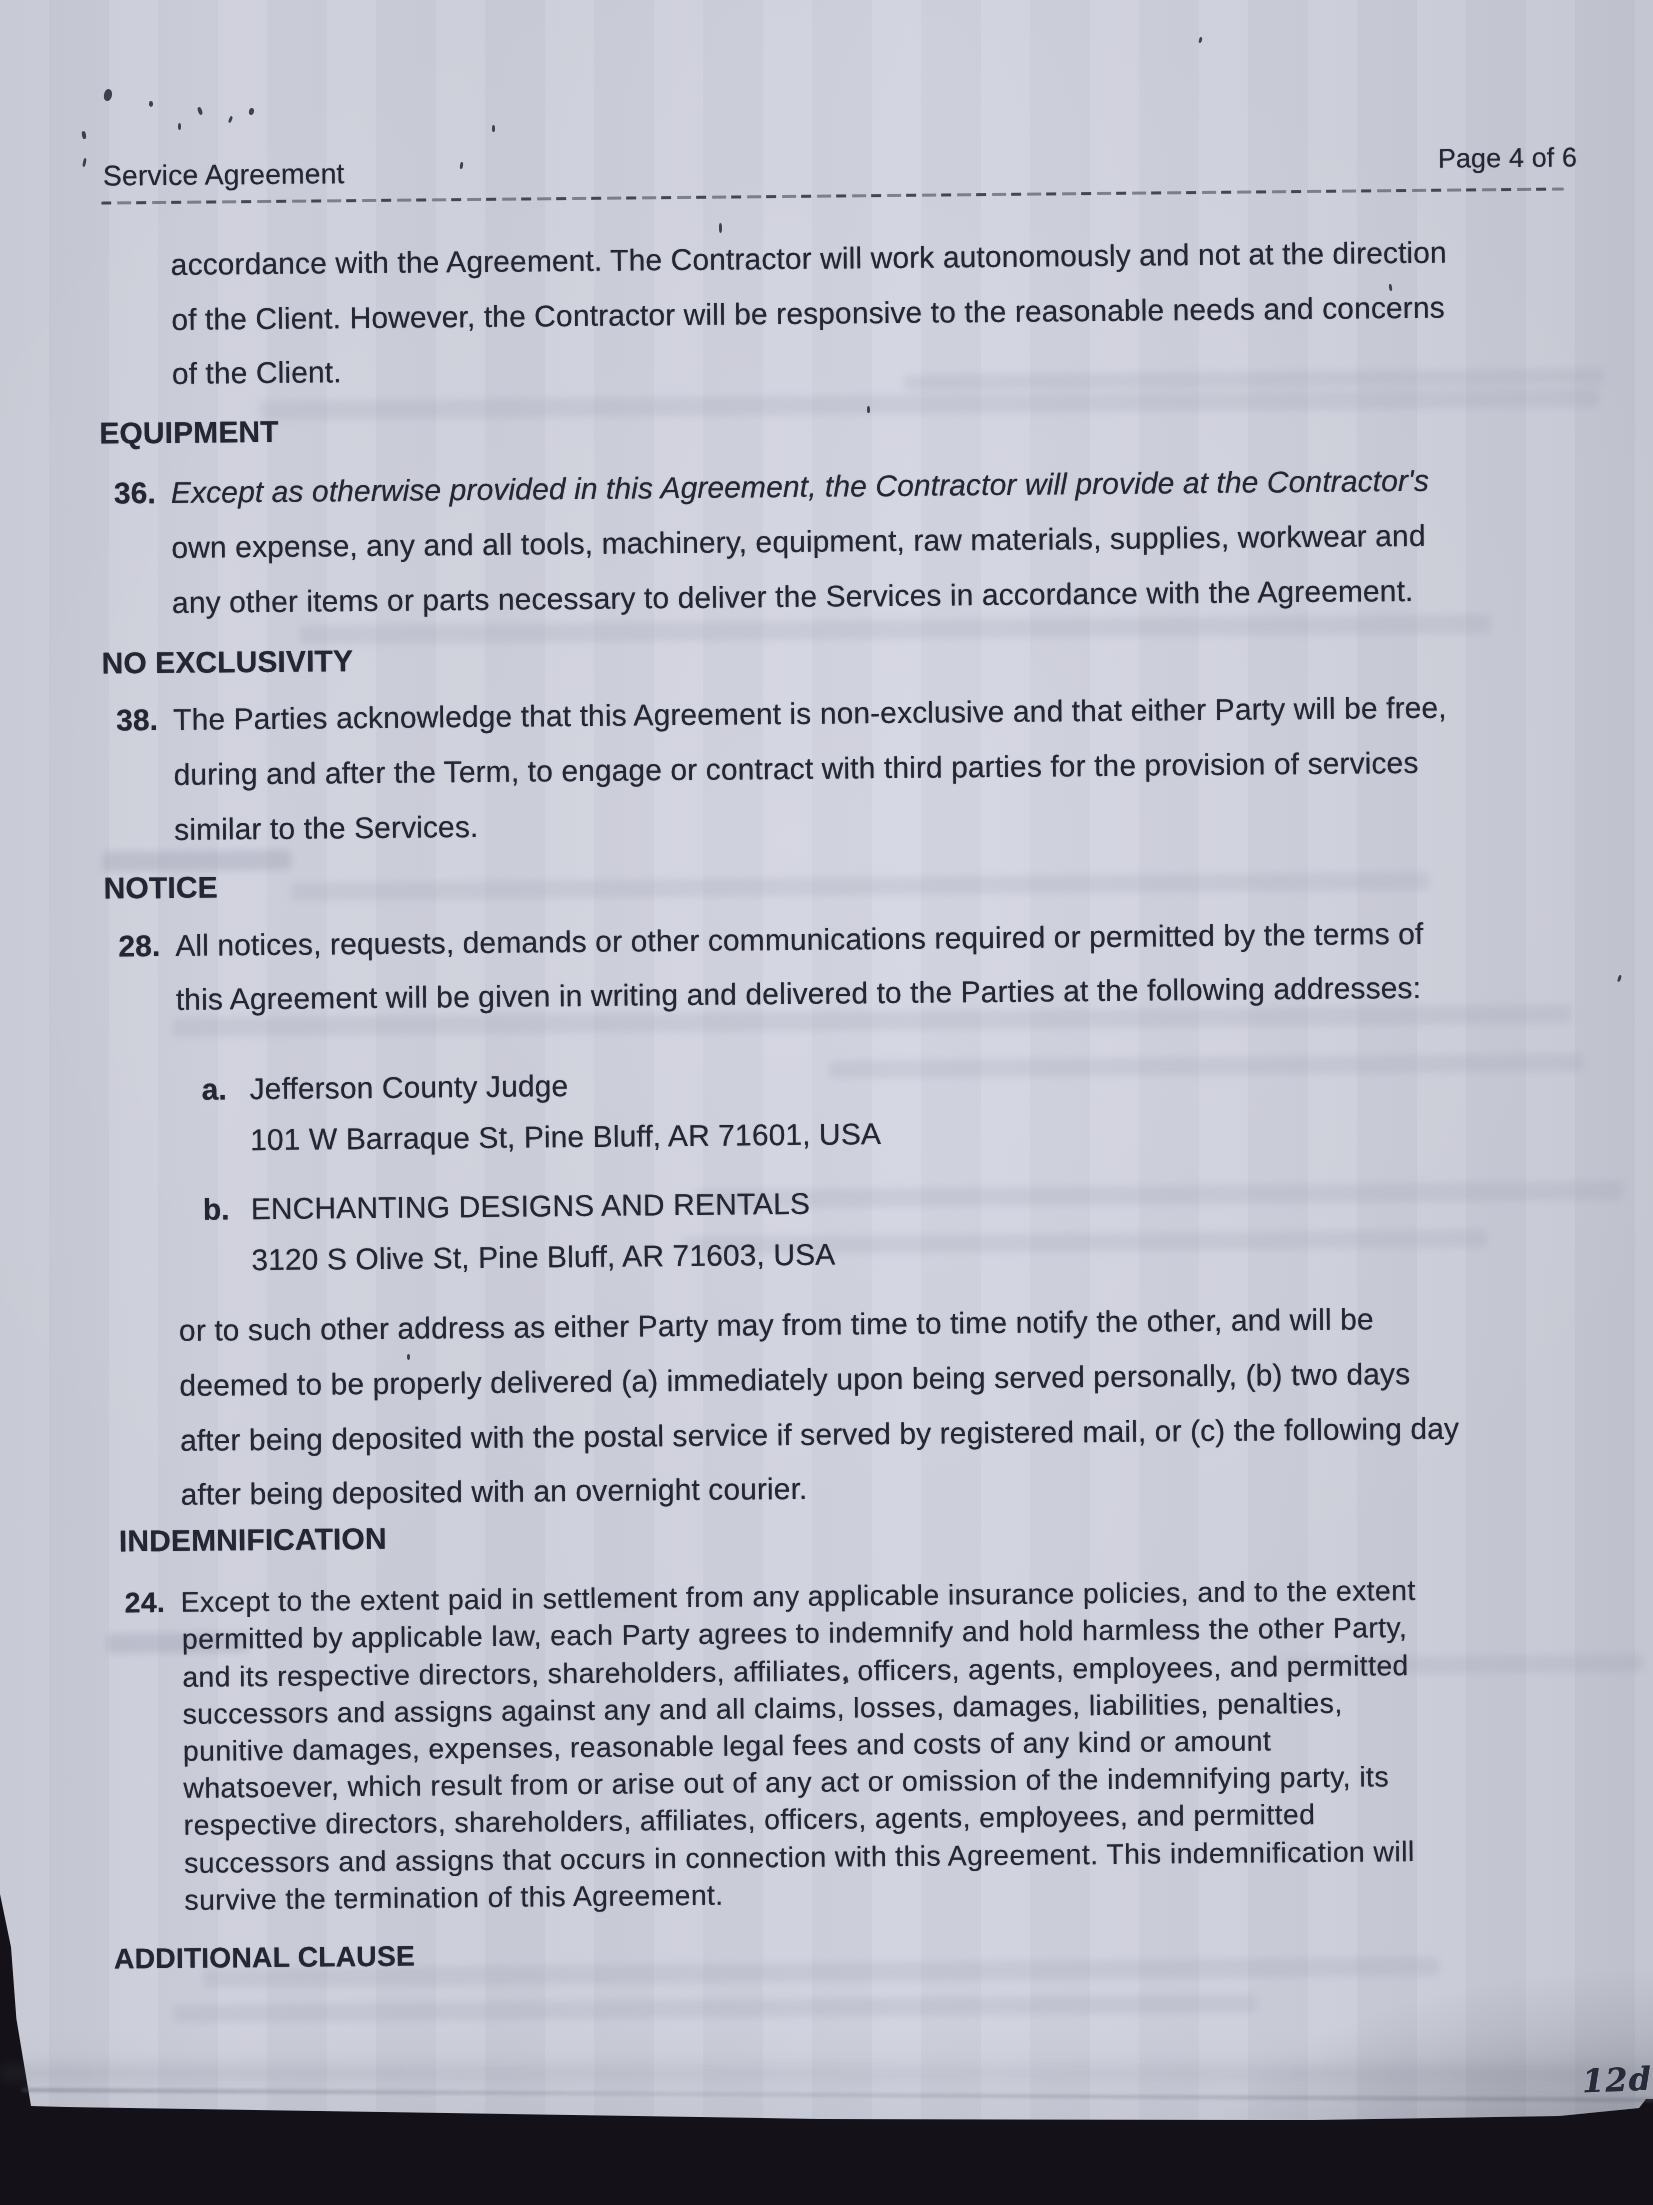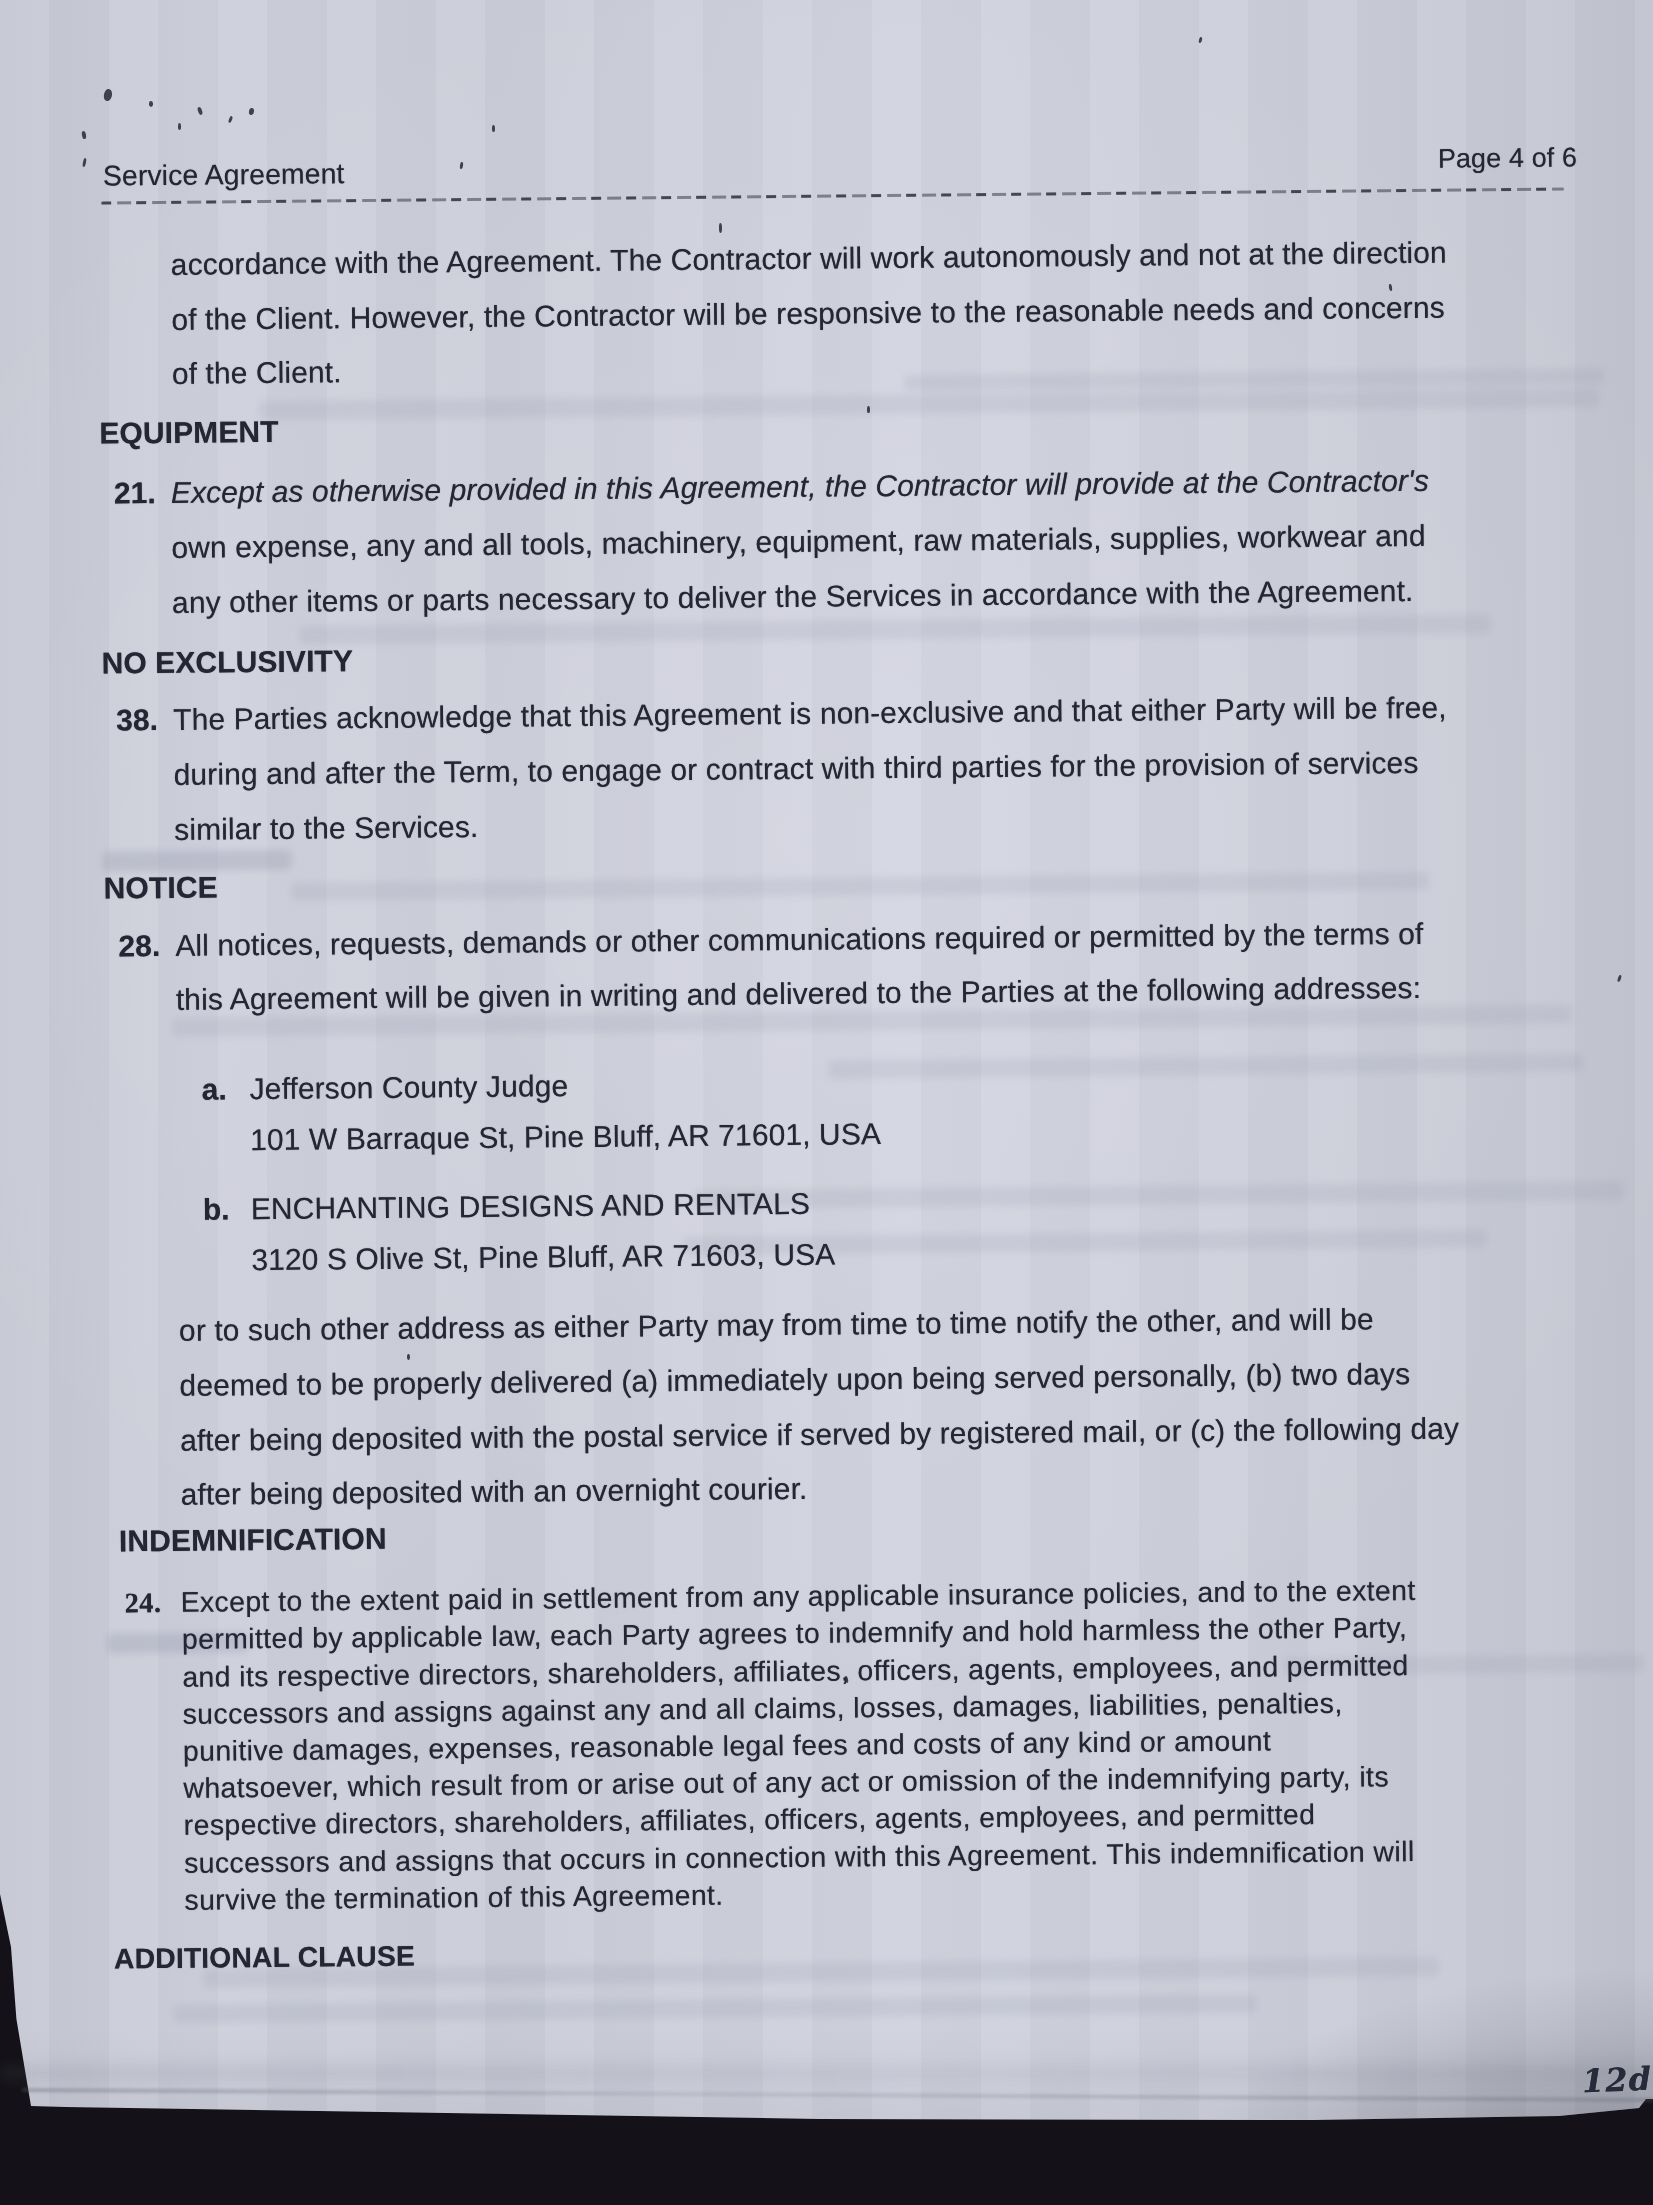--- a/index.html
+++ b/index.html
@@ -86,21 +86,21 @@
   <div class="line" style="left:103px;top:160px;font-size:28.4px;">Service Agreement</div>
   <div class="line" style="left:1438px;top:157px;font-size:27px;">Page 4 of 6</div>
   <div class="rule"></div>
 
   <div class="line" style="left:170px;top:249px;">accordance with the Agreement. The Contractor will work autonomously and not at the direction</div>
   <div class="line" style="left:170px;top:304px;">of the Client. However, the Contractor will be responsive to the reasonable needs and concerns</div>
   <div class="line" style="left:170px;top:358px;">of the Client.</div>
 
   <div class="line h" style="left:97px;top:417px;">EQUIPMENT</div>
   <div class="line" style="left:111px;top:477px;">
-    <span class="num" style="width:57px;">21.</span><span class="it">Except as otherwise provided in this Agreement, the Contractor will provide at the Contractor's</span>
+    <span class="num" style="width:57px;">36.</span><span class="it">Except as otherwise provided in this Agreement, the Contractor will provide at the Contractor's</span>
   </div>
   <div class="line" style="left:168px;top:532px;">own expense, any and all tools, machinery, equipment, raw materials, supplies, workwear and</div>
   <div class="line" style="left:168px;top:587px;">any other items or parts necessary to deliver the Services in accordance with the Agreement.</div>
 
   <div class="line h" style="left:97px;top:647px;">NO EXCLUSIVITY</div>
   <div class="line" style="left:111px;top:704px;">
     <span class="num" style="width:57px;">38.</span><span>The Parties acknowledge that this Agreement is non-exclusive and that either Party will be free,</span>
   </div>
   <div class="line" style="left:168px;top:759px;">during and after the Term, to engage or contract with third parties for the provision of services</div>
   <div class="line" style="left:168px;top:814px;">similar to the Services.</div>
@@ -121,21 +121,21 @@
   </div>
   <div class="line" style="left:241px;top:1245px;">3120 S Olive St, Pine Bluff, AR 71603, USA</div>
 
   <div class="line" style="left:168px;top:1315px;">or to such other address as either Party may from time to time notify the other, and will be</div>
   <div class="line" style="left:168px;top:1370px;">deemed to be properly delivered (a) immediately upon being served personally, (b) two days</div>
   <div class="line" style="left:168px;top:1425px;">after being deposited with the postal service if served by registered mail, or (c) the following day</div>
   <div class="line" style="left:168px;top:1479px;">after being deposited with an overnight courier.</div>
 
   <div class="line h" style="left:106px;top:1525px;">INDEMNIFICATION</div>
   <div class="line small" style="left:111px;top:1587px;">
-    <span class="num" style="width:56px;font-family:Liberation Serif, serif;">24.</span><span>Except to the extent paid in settlement from any applicable insurance policies, and to the extent</span>
+    <span class="num" style="width:56px;">24.</span><span>Except to the extent paid in settlement from any applicable insurance policies, and to the extent</span>
   </div>
   <div class="line small" style="left:168px;top:1624px;">permitted by applicable law, each Party agrees to indemnify and hold harmless the other Party,</div>
   <div class="line small" style="left:168px;top:1662px;">and its respective directors, shareholders, affiliates, officers, agents, employees, and permitted</div>
   <div class="line small" style="left:168px;top:1699px;">successors and assigns against any and all claims, losses, damages, liabilities, penalties,</div>
   <div class="line small" style="left:168px;top:1736px;">punitive damages, expenses, reasonable legal fees and costs of any kind or amount</div>
   <div class="line small" style="left:168px;top:1773px;">whatsoever, which result from or arise out of any act or omission of the indemnifying party, its</div>
   <div class="line small" style="left:168px;top:1810px;">respective directors, shareholders, affiliates, officers, agents, employees, and permitted</div>
   <div class="line small" style="left:168px;top:1848px;">successors and assigns that occurs in connection with this Agreement. This indemnification will</div>
   <div class="line small" style="left:168px;top:1885px;">survive the termination of this Agreement.</div>
 

